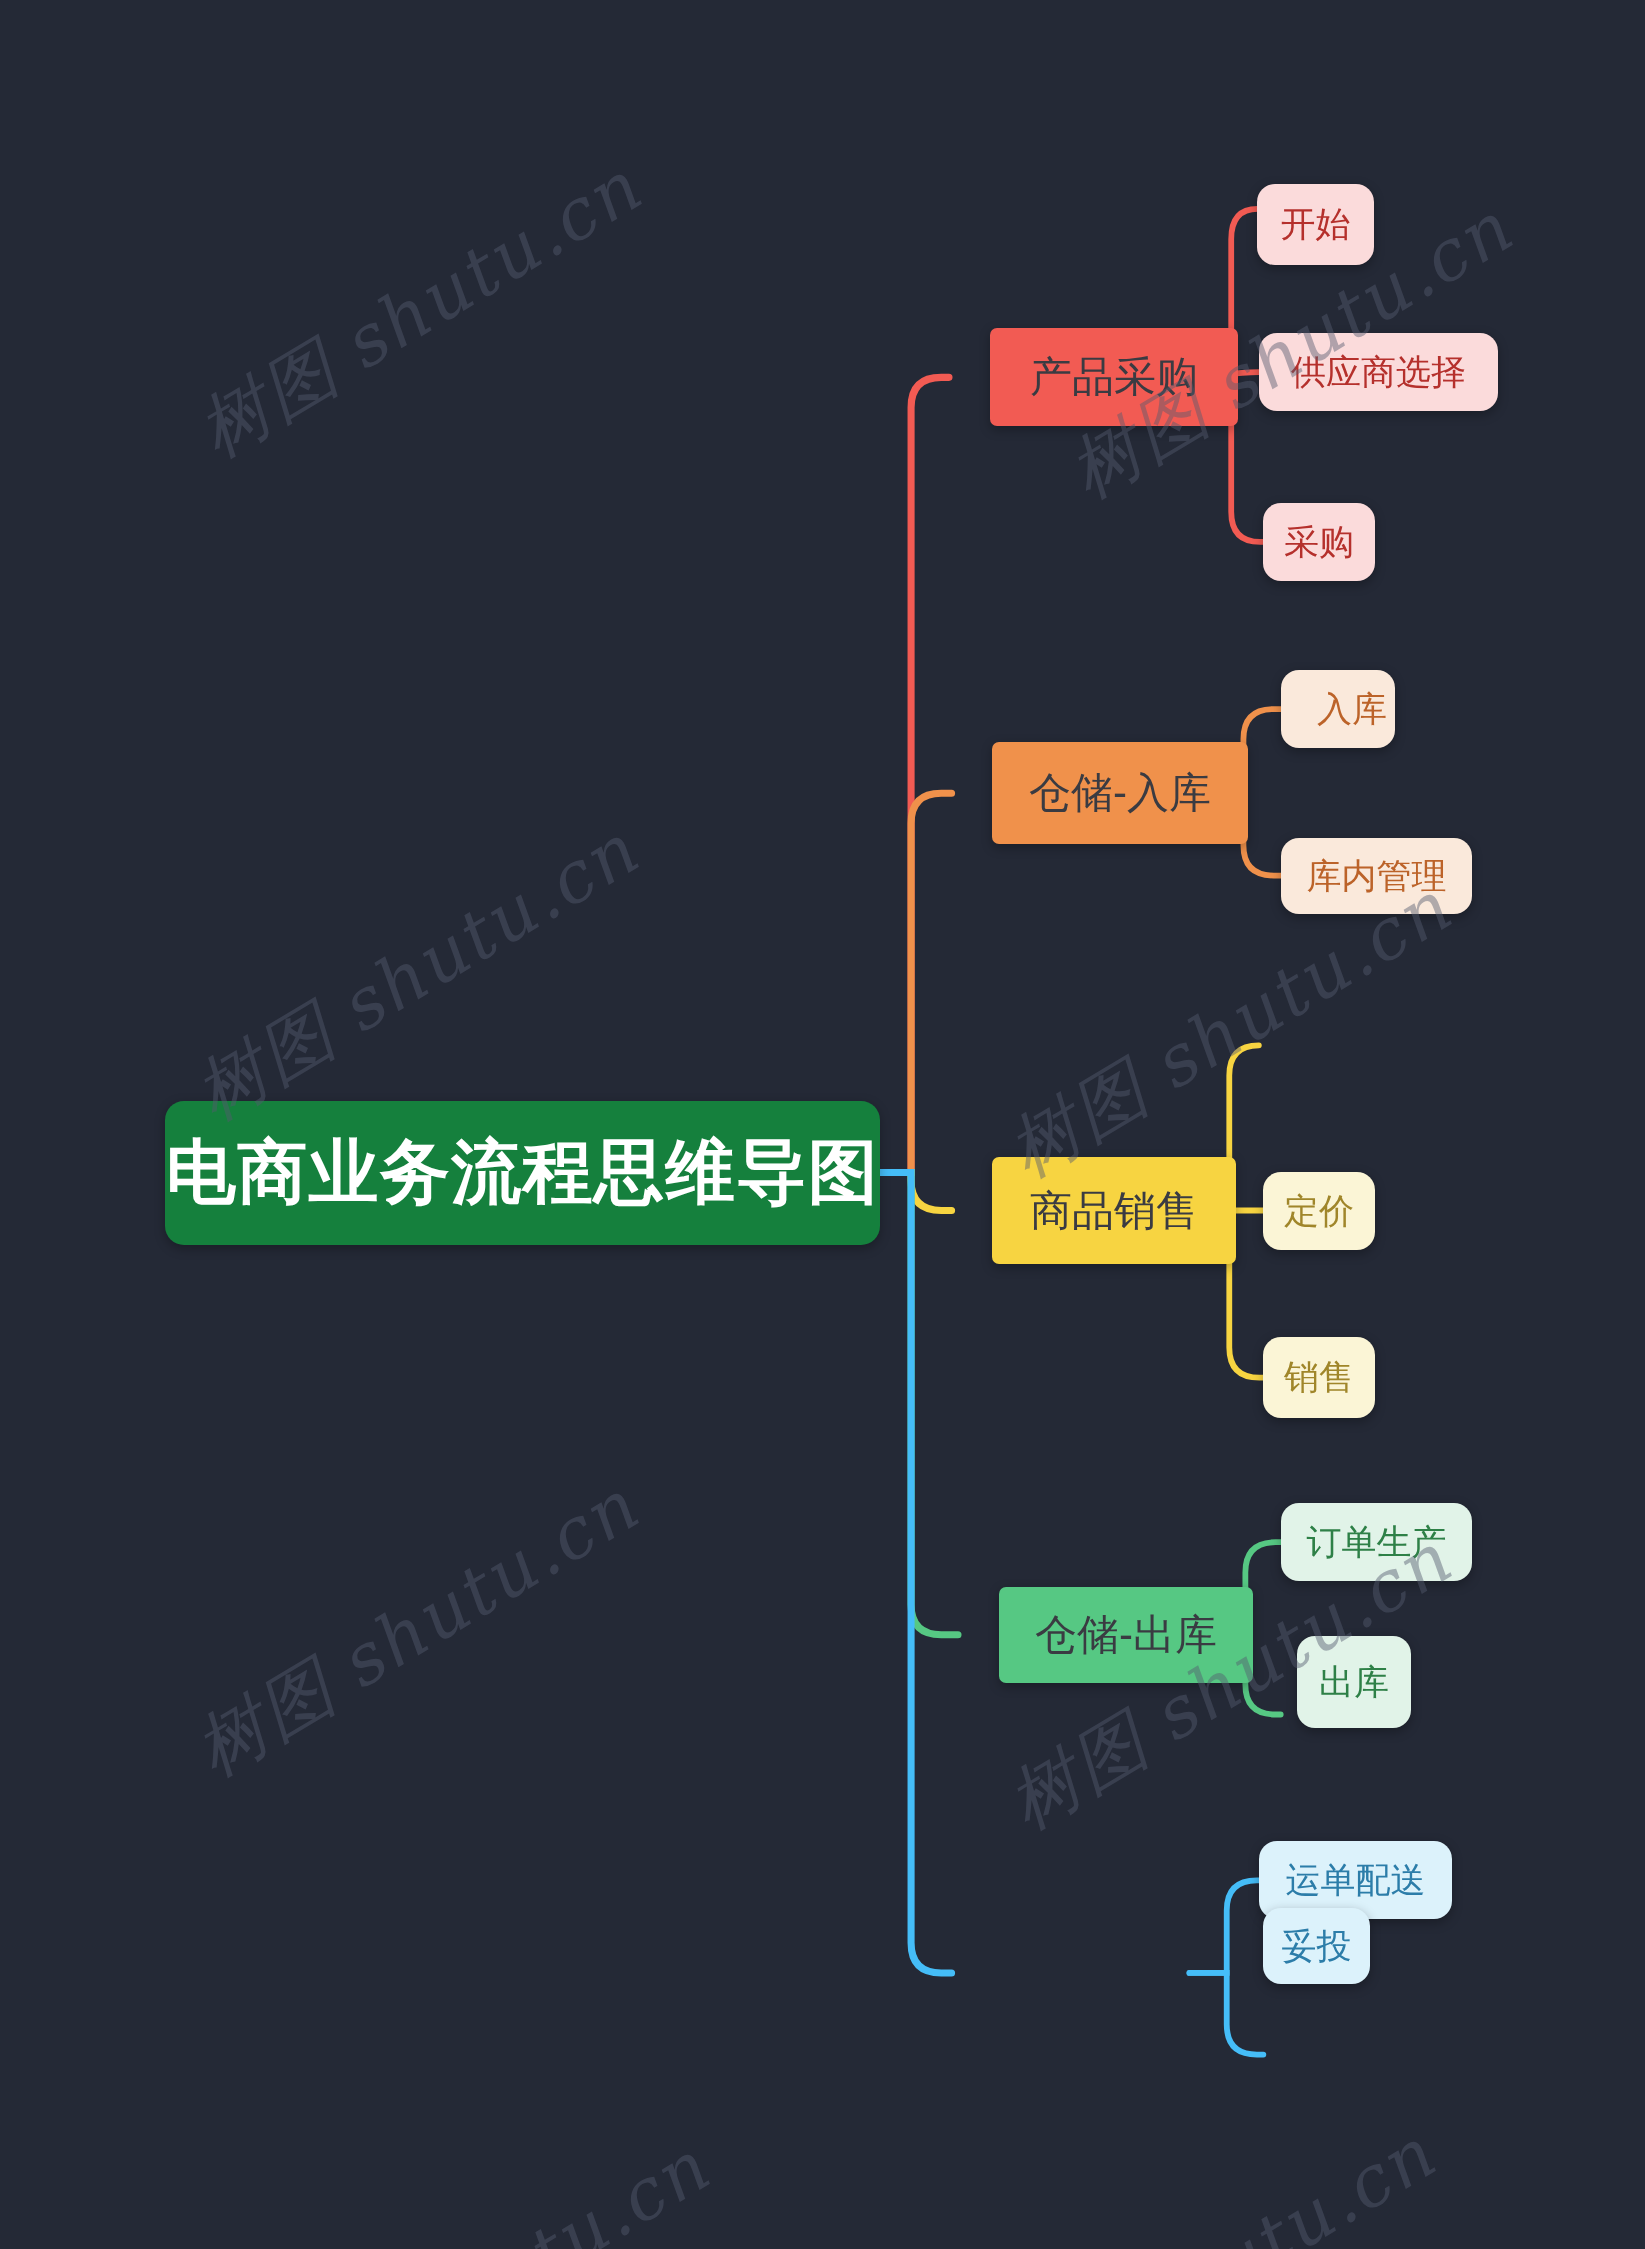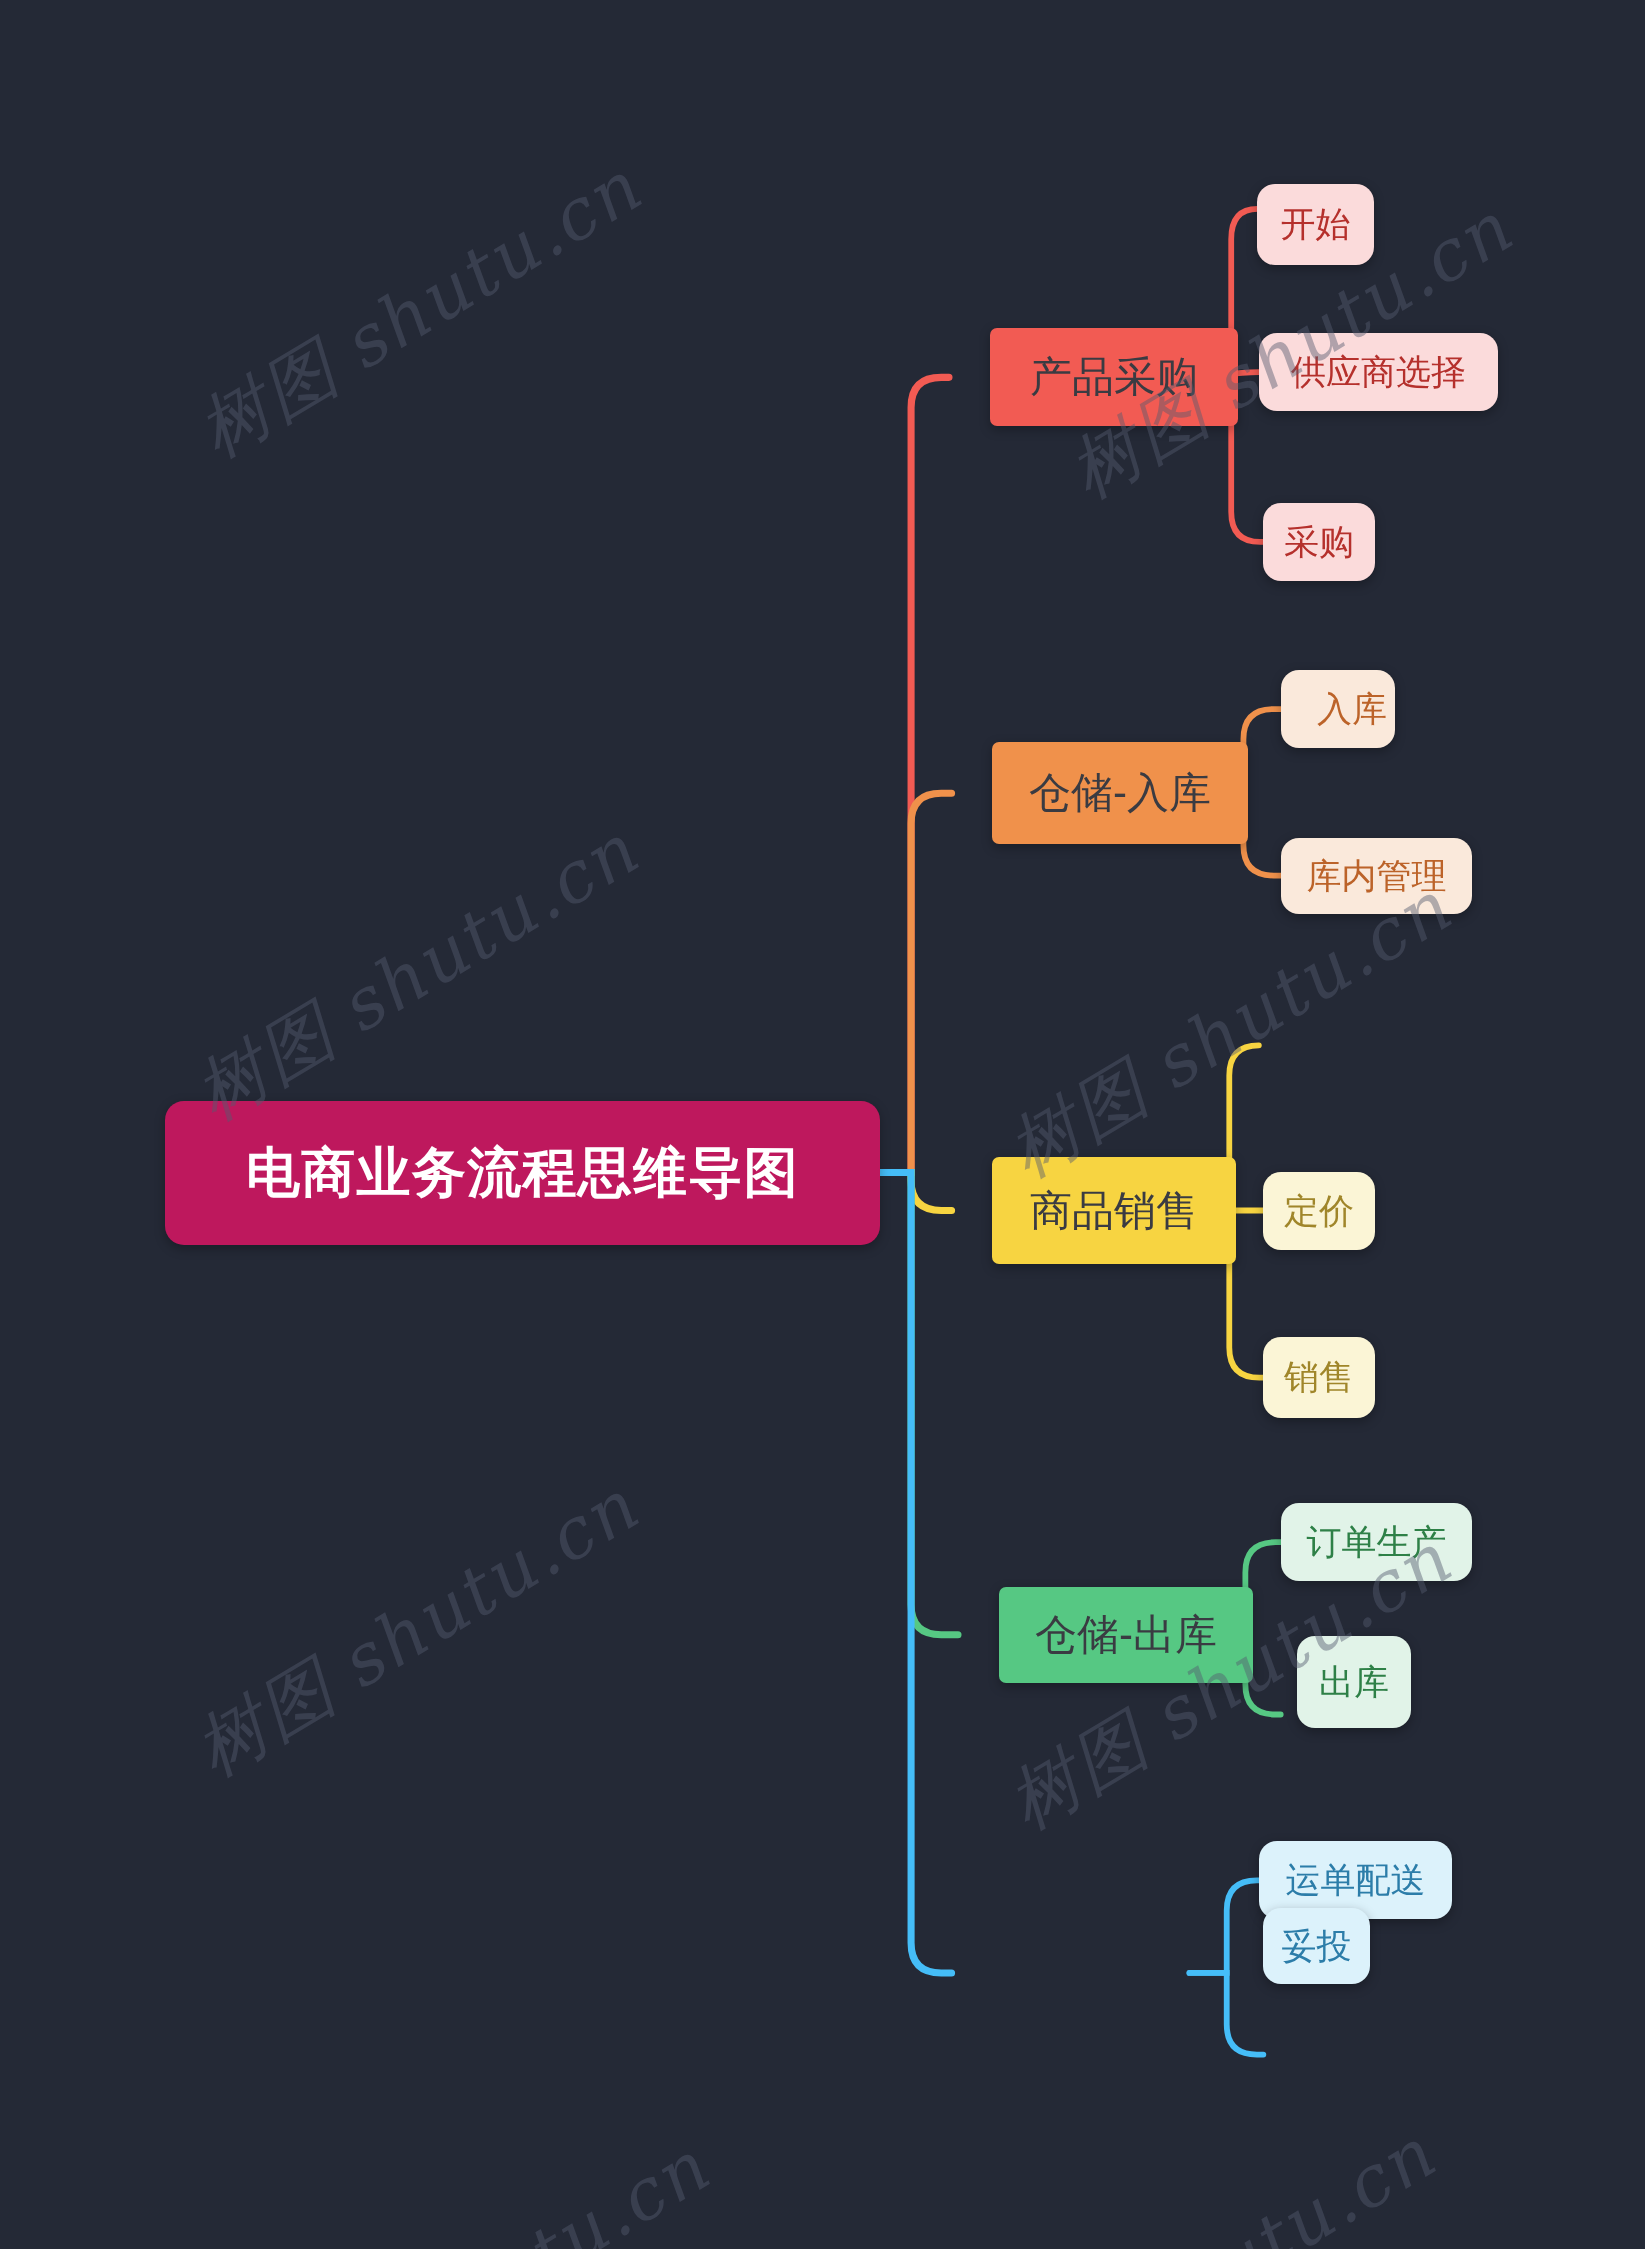--- a/index.html
+++ b/index.html
@@ -28,24 +28,24 @@
   .node {
     position: absolute;
     display: flex;
     align-items: center;
     justify-content: center;
     box-sizing: border-box;
     white-space: nowrap;
     box-shadow: 0 3.9px 10.3px rgba(0,0,0,0.28);
   }
   .node.root {
-    background: #be185d;
+    background: #15803d;
     color: #FFFFFF;
     border-radius: 19px;
-    font-size: 54px;
+    font-size: 70px;
     font-weight: bold;
     letter-spacing: 1.3px;
   }
   .node.parent {
     color: #3A3B42;
     border-radius: 7px;
     font-size: 42px;
     font-weight: 500;
     margin-left: 42px;
   }

